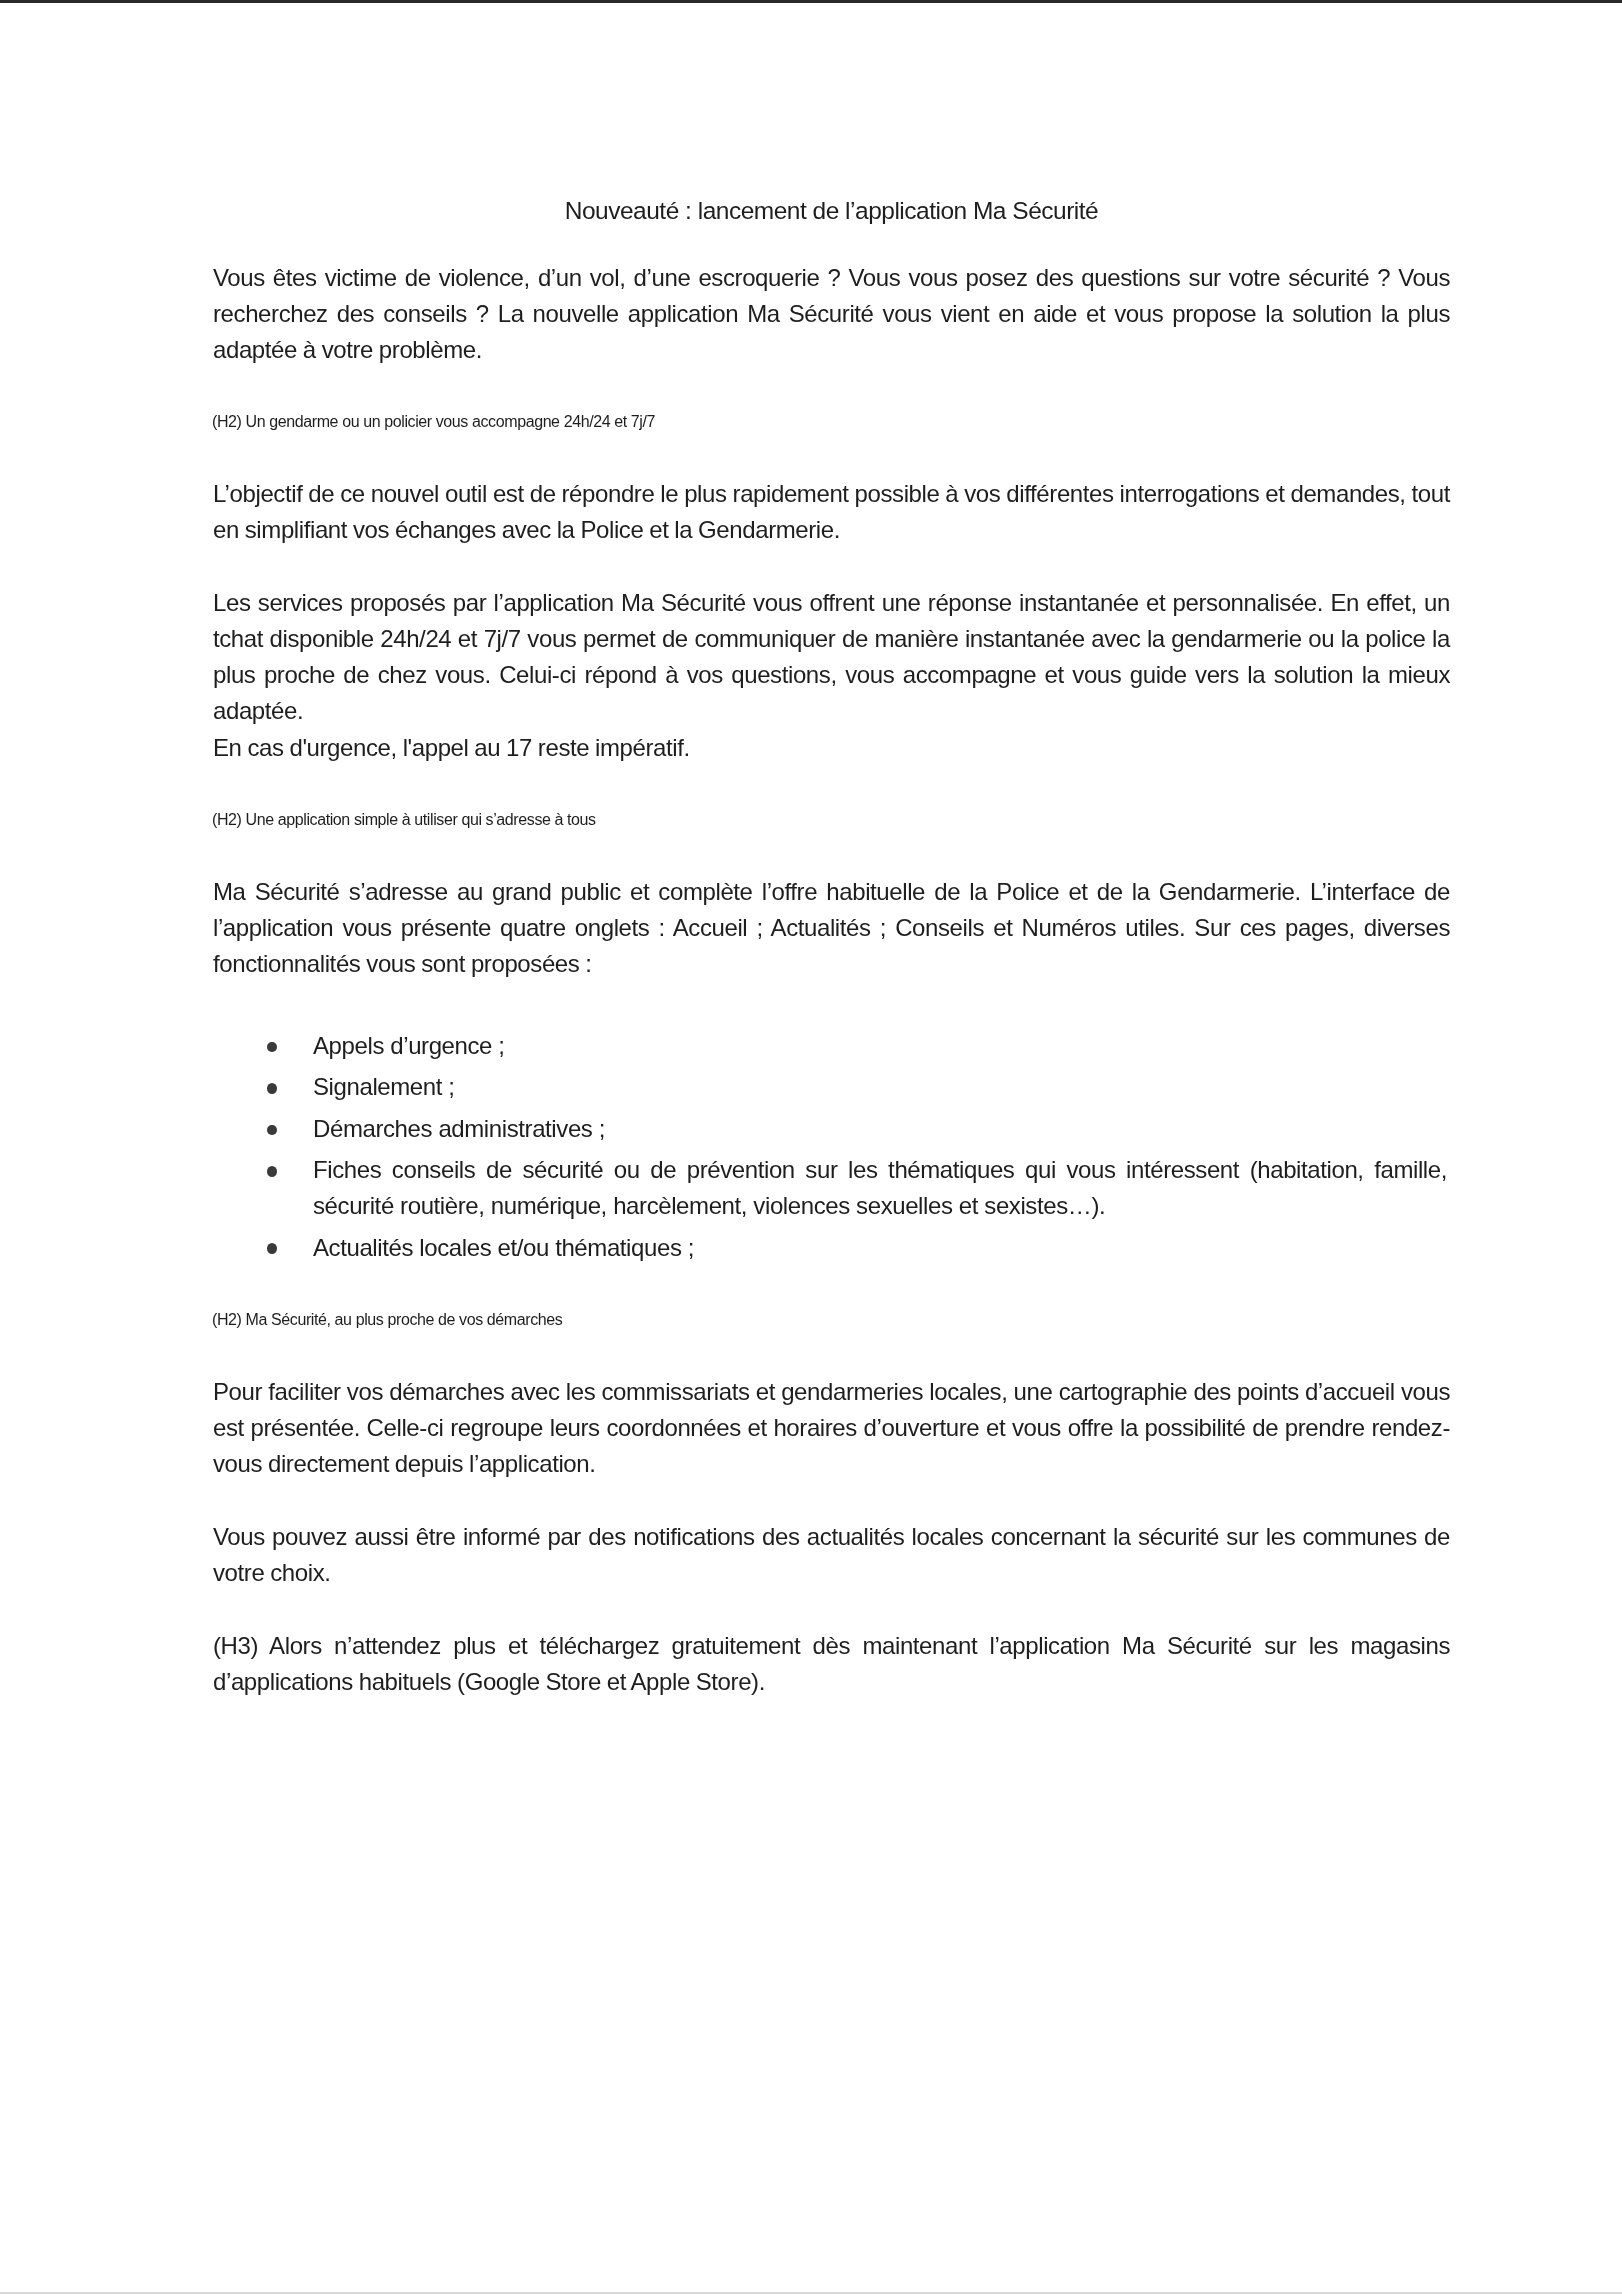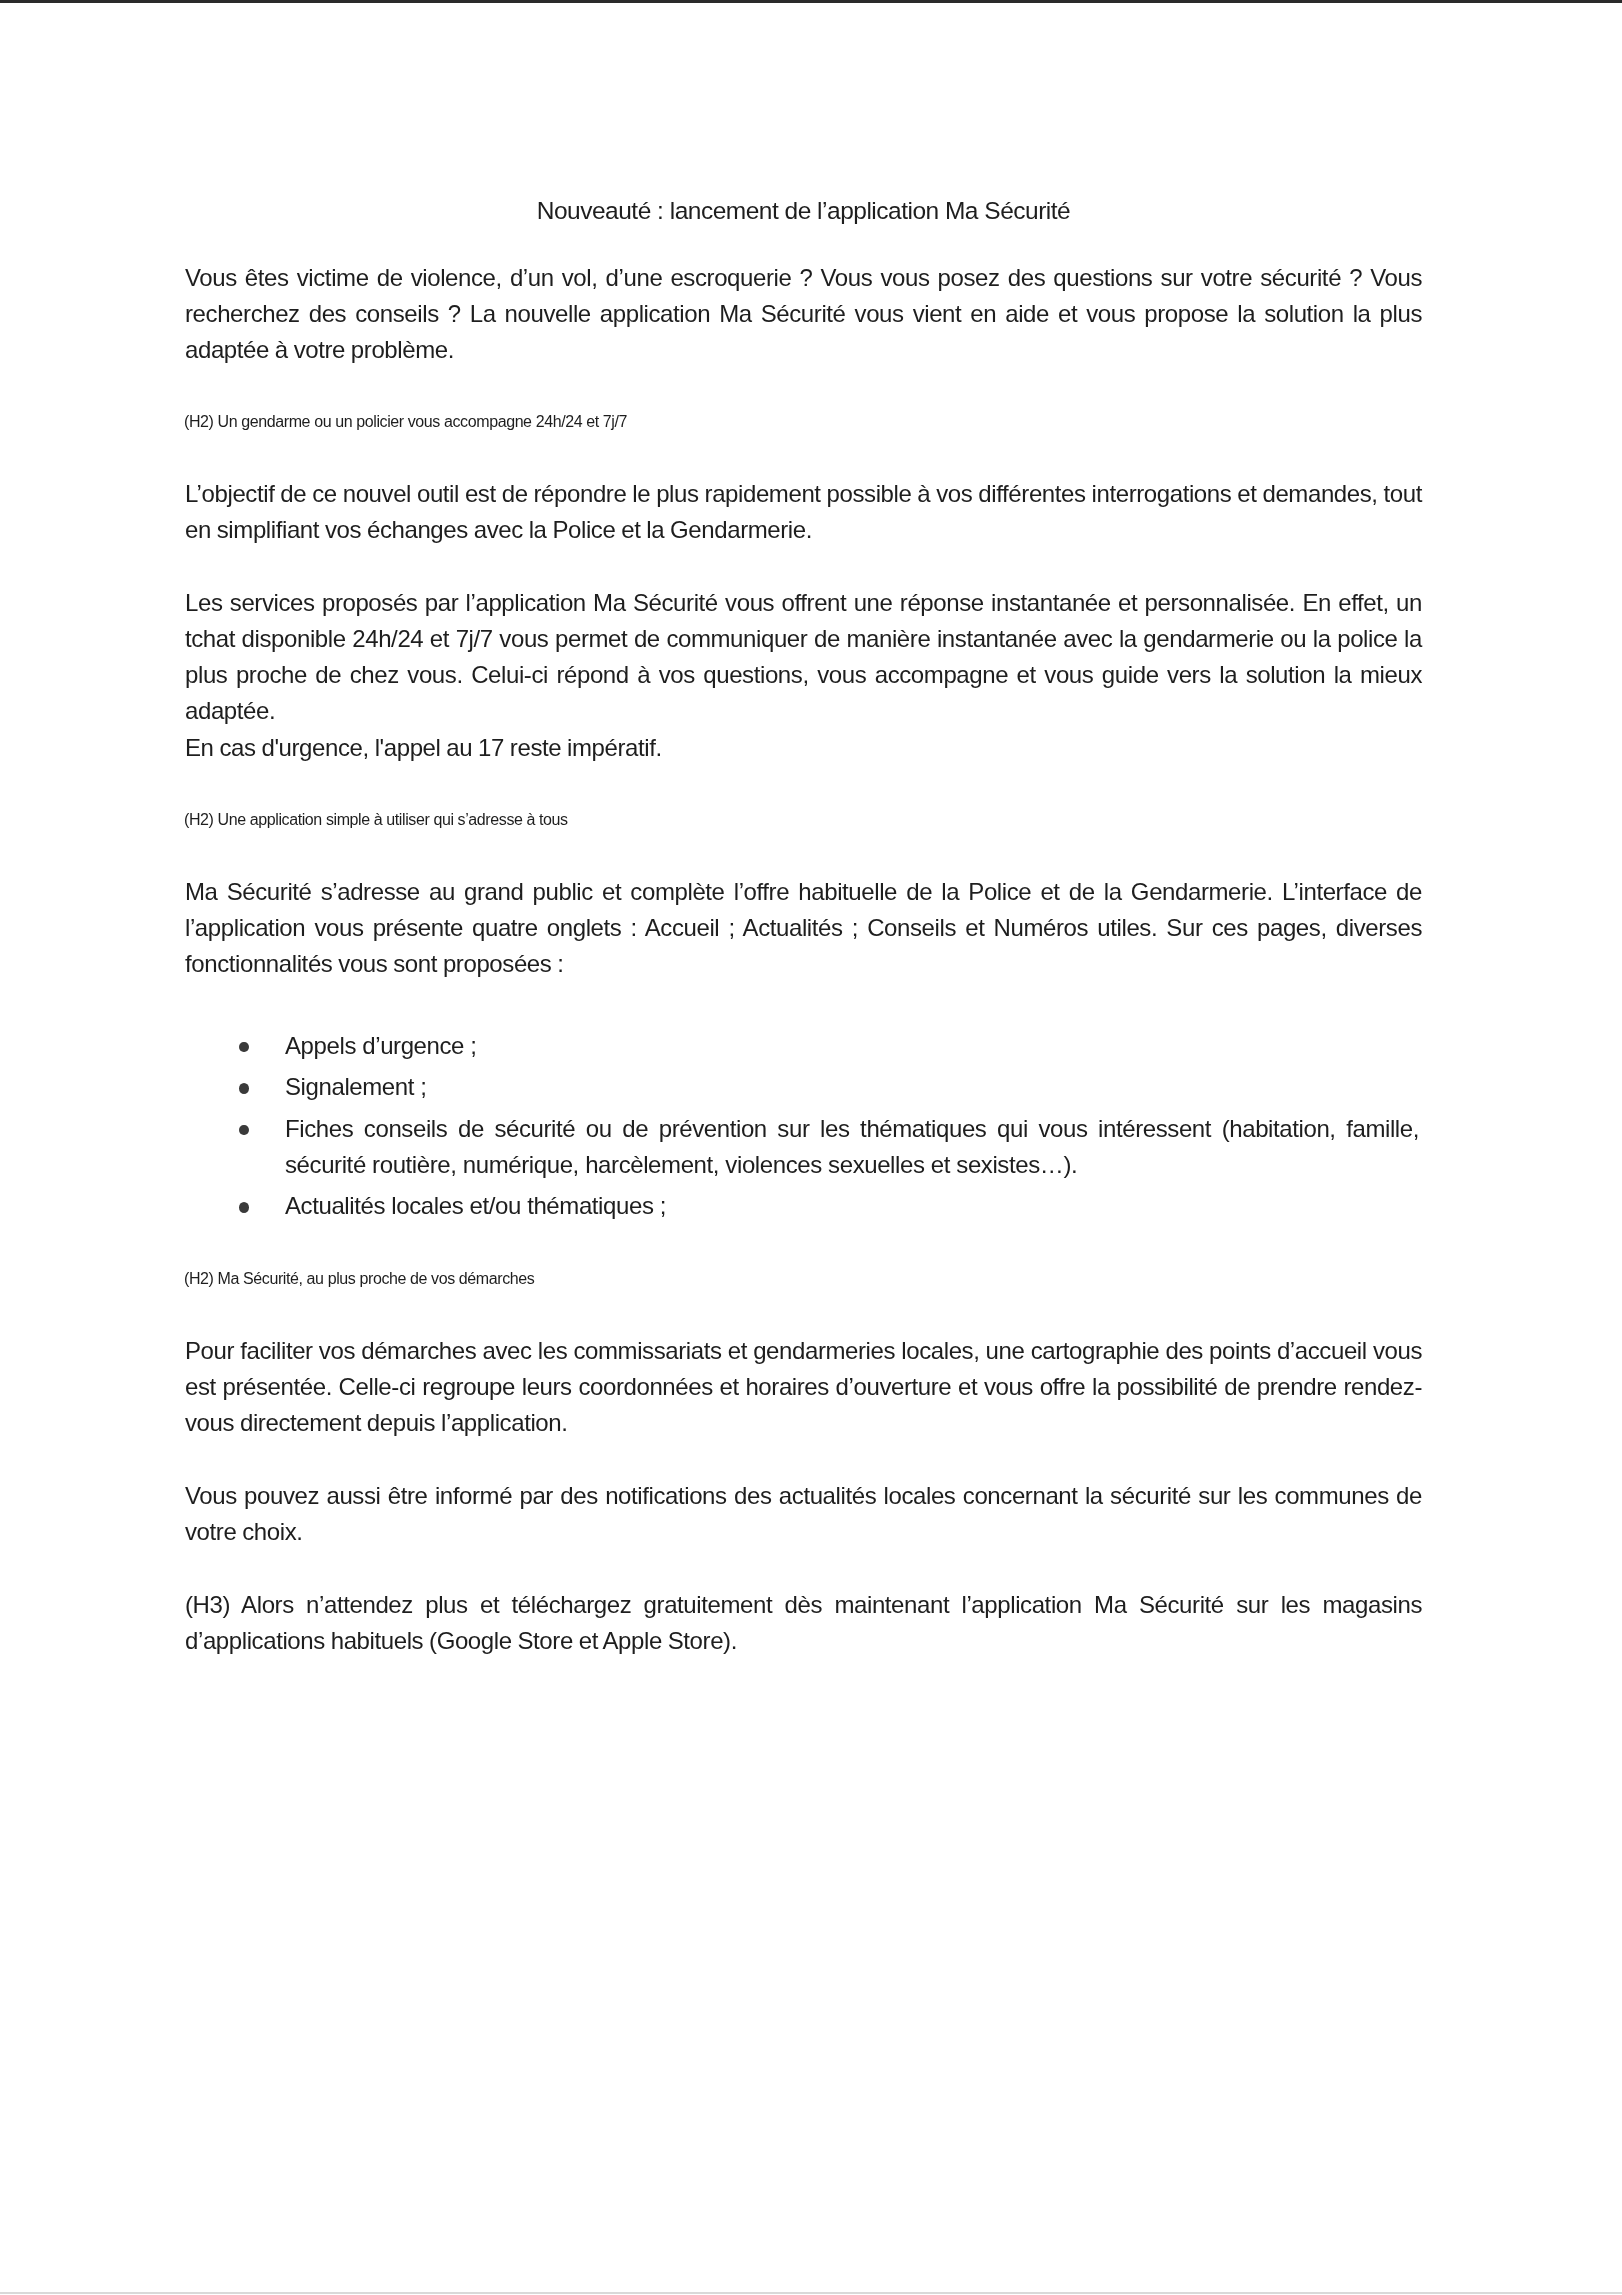--- a/index.html
+++ b/index.html
@@ -24,21 +24,21 @@
     }
     .scan-bottom-edge {
       position: absolute;
       left: 0; bottom: 1.5px;
       width: 1623px;
       height: 1.5px;
       background: #d9d9d9;
     }
     .page {
       position: absolute;
-      left: 184px;
+      left: 212px;
       top: 193px;
       width: 1239px;
     }
     .title {
       text-align: center;
       font-size: 24.5px;
       line-height: 35px;
       margin: 0 0 32px 0;
       font-weight: normal;
       letter-spacing: -0.5px;
@@ -114,20 +114,24 @@
     <li>
       <span class="bullet-dot"></span>
       <span>Appels d’urgence ;</span>
     </li>
     <li>
       <span class="bullet-dot"></span>
       <span>Signalement ;</span>
     </li>
     <li>
       <span class="bullet-dot"></span>
+      <span>Démarches administratives ;</span>
+    </li>
+    <li>
+      <span class="bullet-dot"></span>
       <span>Fiches conseils de sécurité ou de prévention sur les thématiques qui vous intéressent (habitation, famille, sécurité routière, numérique, harcèlement, violences sexuelles et sexistes…).</span>
     </li>
     <li>
       <span class="bullet-dot"></span>
       <span>Actualités locales et/ou thématiques ;</span>
     </li>
   </ul>
   <div class="gap" style="height:31px"></div>
 
   <h2 class="heading">(H2) Ma Sécurité, au plus proche de vos démarches</h2>

